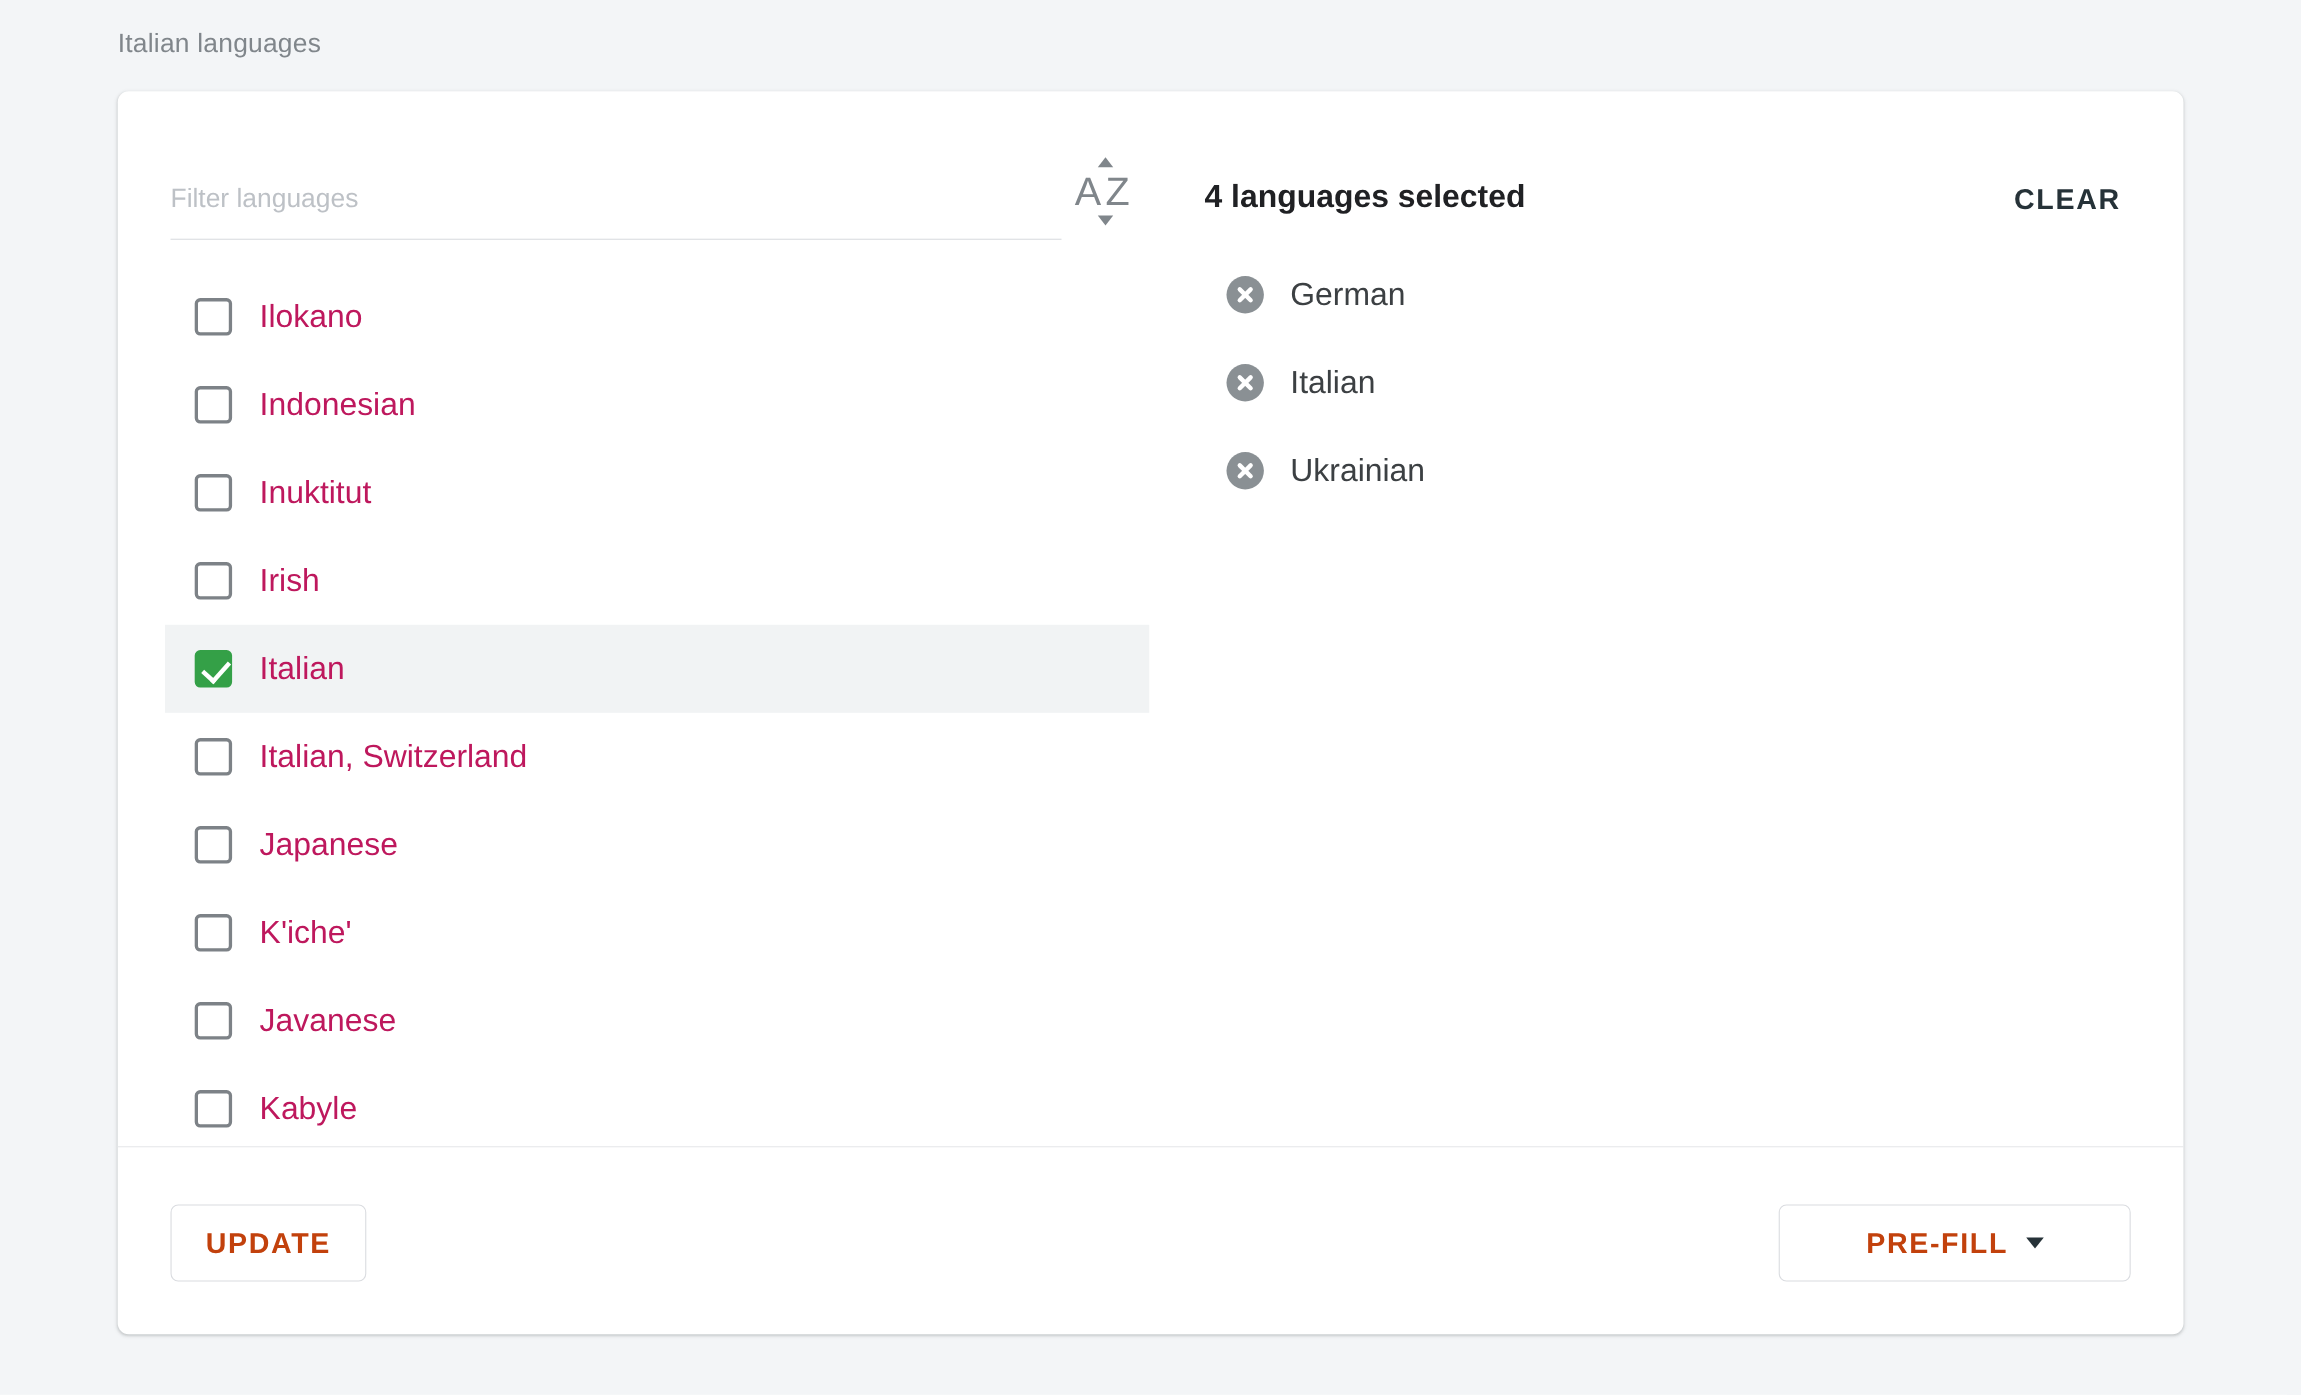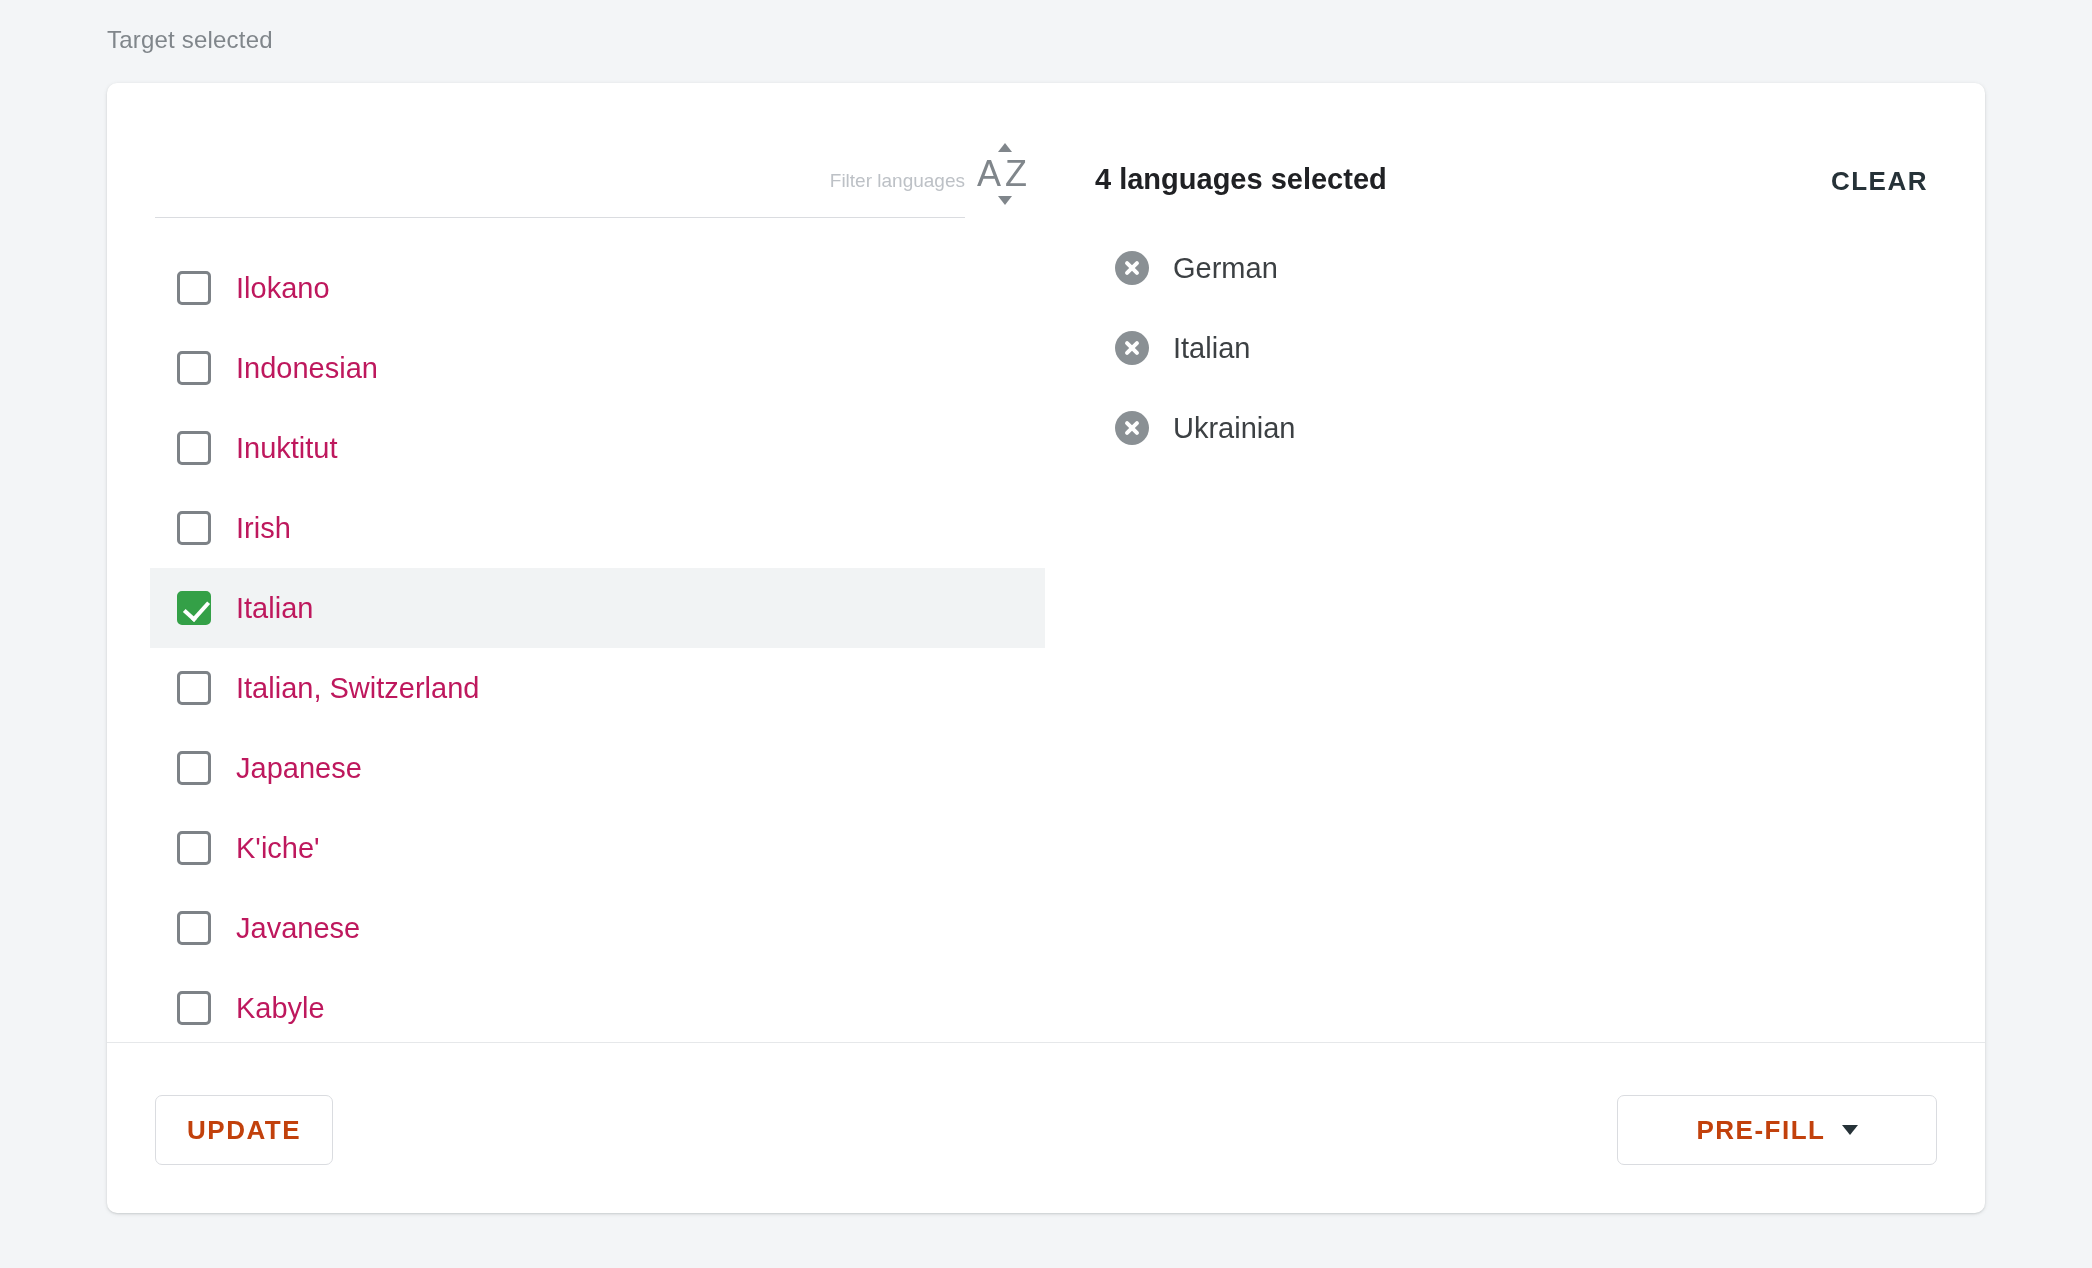--- a/index.html
+++ b/index.html
@@ -24,21 +24,21 @@
   
   .filter-field {
     position:absolute; left:48px; top:62px;
     width:810px; height:73px;
     border-bottom:1px solid #dadce0;
   }
   .filter-field input {
     width:100%; height:100%;
     border:none; outline:none;
     font-family:"Liberation Sans", sans-serif;
-    font-size:19px; color:#8b5cf6; background:transparent;text-align:right;
+    font-size:24px; color:#8b5cf6; background:transparent;
   }
   .filter-field input::placeholder { color:#bdc1c6; }
   .sort-icon {
     position:absolute; left:868px; top:60px;
     width:64px; height:62px; cursor:pointer;
   }
   .sort-icon .letter {
     position:absolute; top:9px;
     font-size:36px; color:#80868b; font-weight:500; line-height:44px;
   }
@@ -119,21 +119,21 @@
   .caret-down-icon {
     width:0; height:0; display:inline-block;
     border-left:8px solid transparent;
     border-right:8px solid transparent;
     border-top:10px solid #263238;
   }
 </style>
 </head>
 <body>
 
-<div class="page-title">Target selected</div>
+<div class="page-title">Italian languages</div>
 
 <div class="card">
 
   <div class="filter-field">
     <input type="text" value="" placeholder="Filter languages" style="">
   </div>
 
   <div class="sort-icon">
     <span class="caret-up"></span>
     <span class="letter letter-a">A</span>

